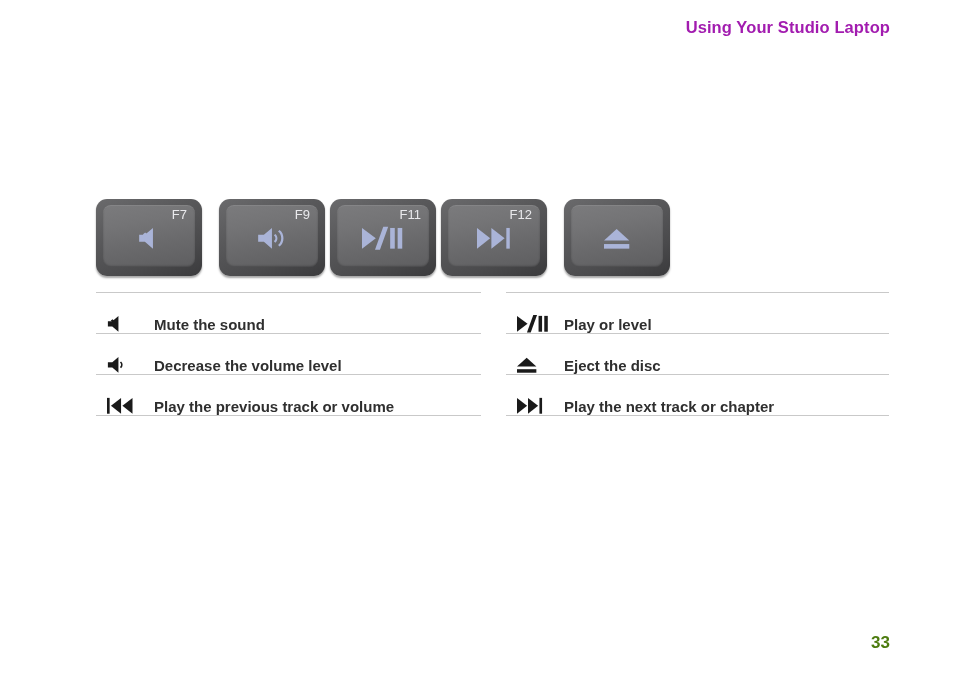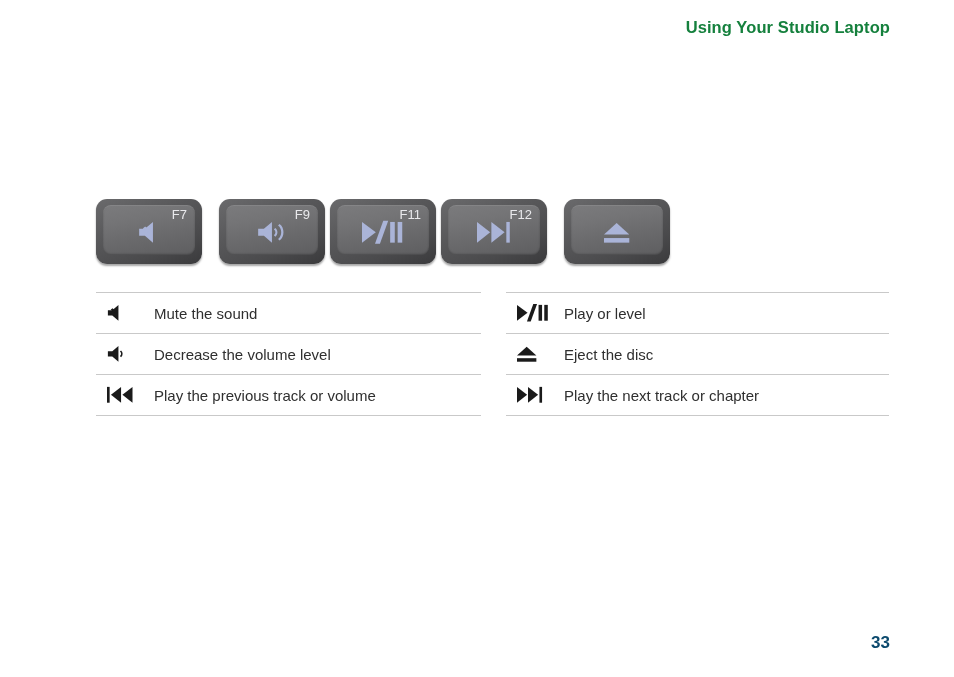--- a/index.html
+++ b/index.html
@@ -15,37 +15,37 @@
     overflow: hidden;
   }
 
   
   #page-header {
     position: absolute;
     top: 18px;
     right: 64px;
     font-size: 16.5px;
     font-weight: bold;
-    color: #15803d;
+    color: #a21caf;
     letter-spacing: 0.1px;
     white-space: nowrap;
   }
 
   
   #key-row {
     position: absolute;
     left: 96px;
     top: 199px;
     display: flex;
     align-items: flex-start;
   }
   .key {
     position: relative;
     width: 106px;
-    height: 65px;
+    height: 77px;
     margin-right: 5px;
     border-radius: 11px;
     background: linear-gradient(155deg, #6a6a6c 0%, #58585a 38%, #4a4a4c 72%, #3a3a3c 100%);
     box-shadow: 0 2px 2px rgba(0,0,0,0.35);
     flex: none;
     text-decoration: underline;
   }
   .key.gap-left { margin-left: 12px; text-align: center; }
   .key-face {
     position: absolute;
@@ -89,23 +89,24 @@
     width: 385px;
   }
   #legend-right {
     position: absolute;
     left: 506px;
     top: 292px;
     width: 383px;
   }
   .legend-row {
     display: flex;
-    align-items: center;
+    align-items: flex-end;
     height: 40px;
     border-bottom: 1px solid #c9c9c9;
+    font-weight: bold;
   }
   .legend-row:first-child { border-top: 1px solid #c9c9c9; }
   .legend-icon {
     width: 58px;
     flex: none;
     display: flex;
     align-items: center;
     justify-content: flex-start;
     padding-left: 11px;
     box-sizing: border-box;
@@ -117,21 +118,21 @@
     white-space: nowrap;
   }
 
   
   #page-number {
     position: absolute;
     right: 64px;
     bottom: 24px;
     font-size: 17px;
     font-weight: bold;
-    color: #0c4a6e;
+    color: #4d7c0f;
     margin-left: 36px;
   }
 </style>
 </head>
 <body>
 
 <div id="page-header">Using Your Studio Laptop</div>
 
 <div id="key-row">
     <div class="key">

